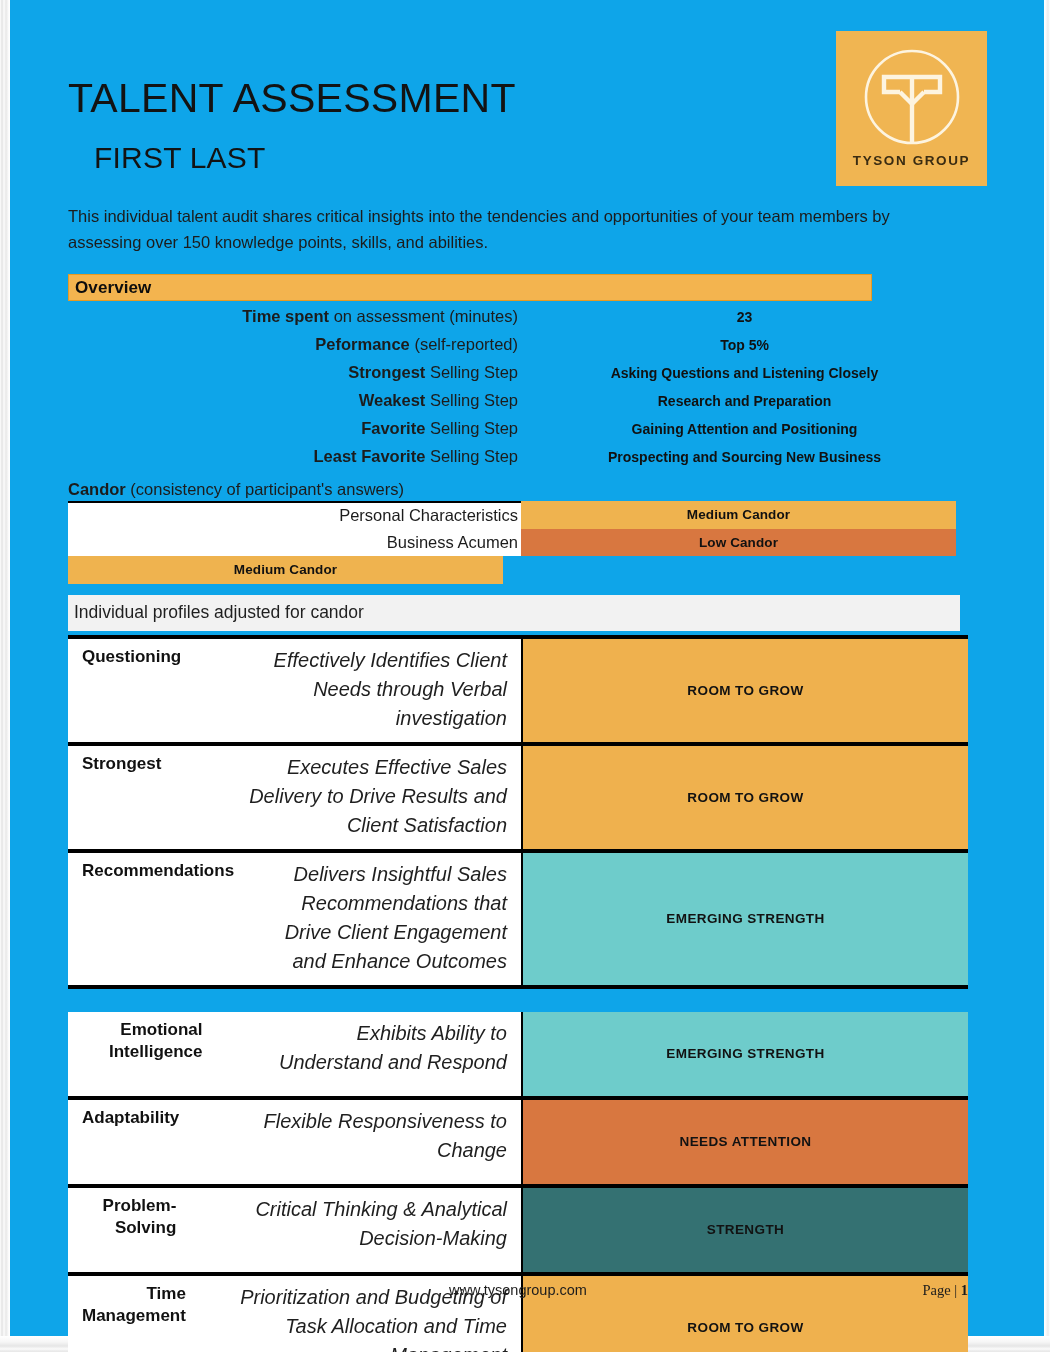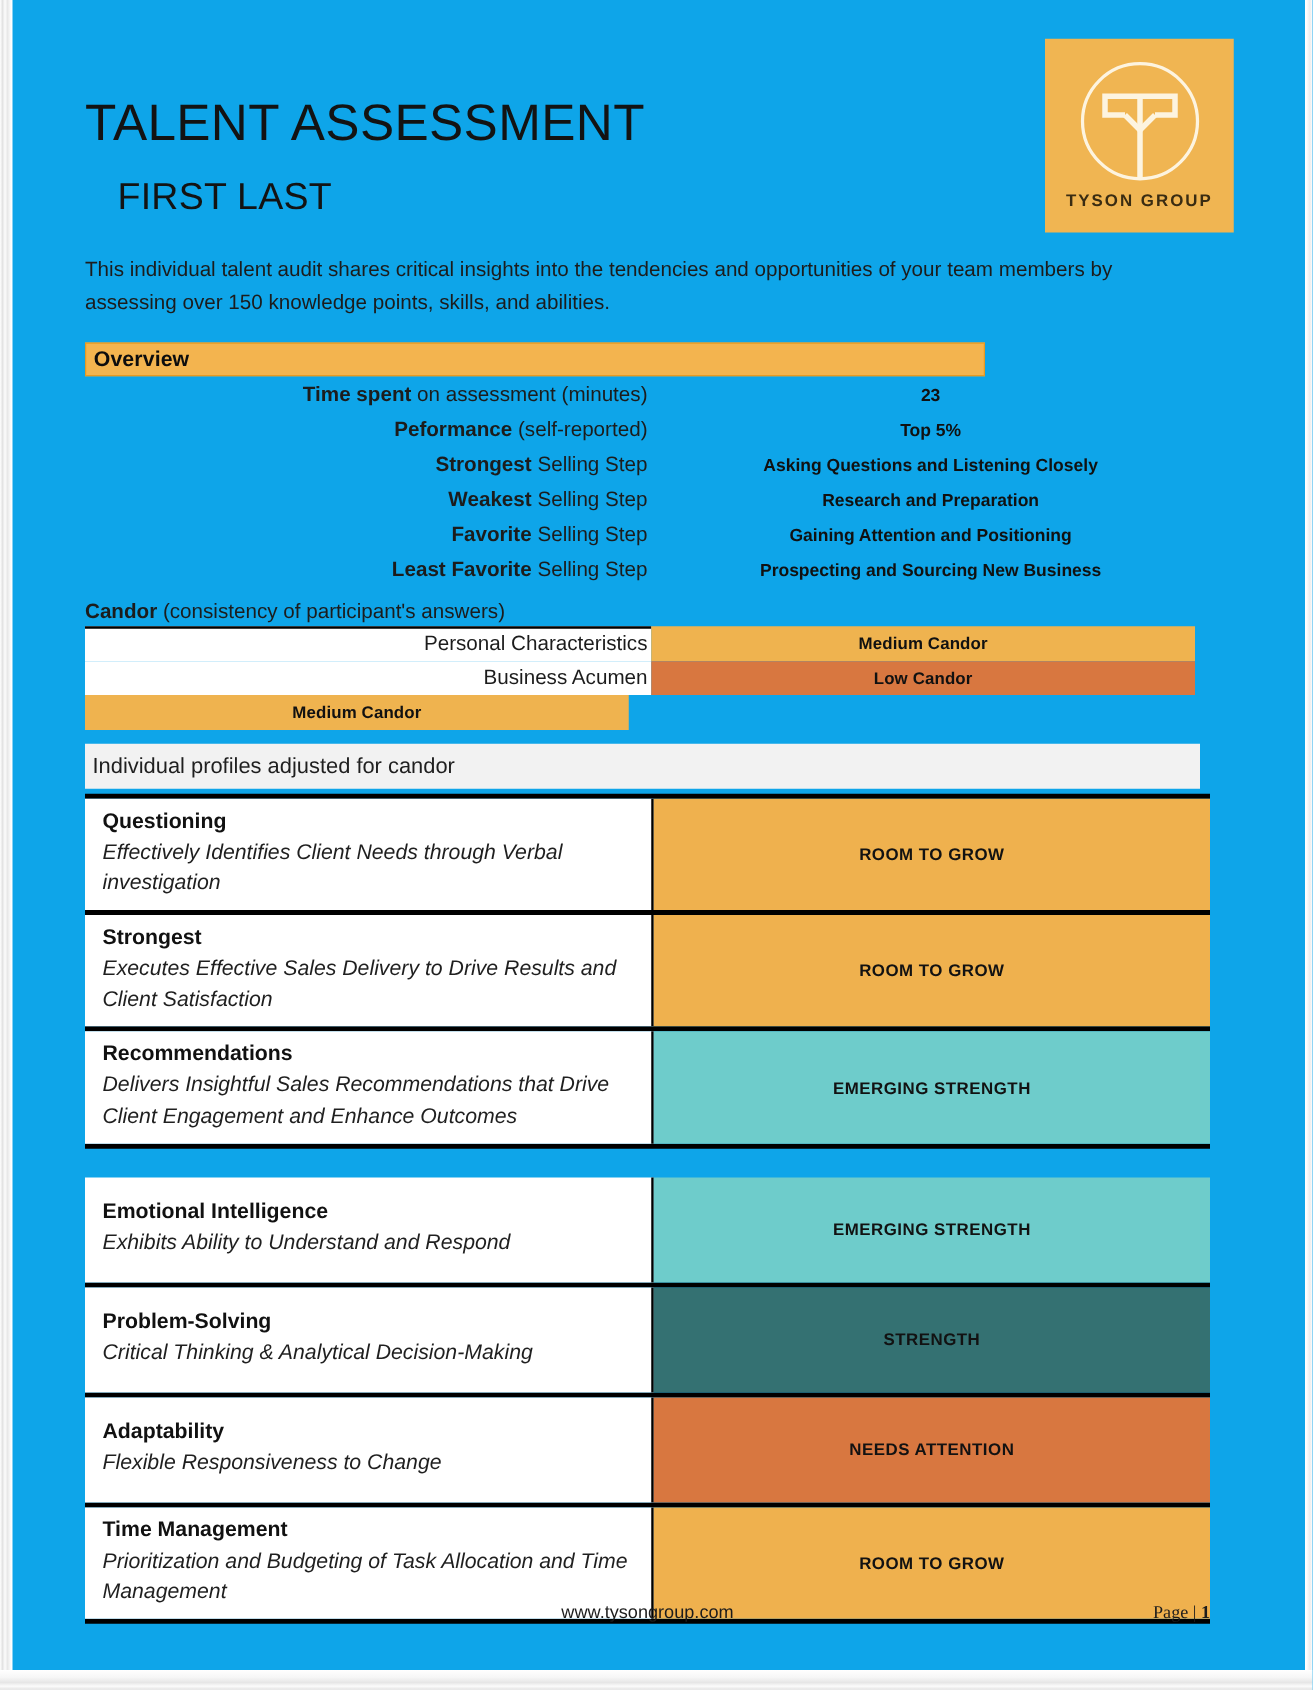--- a/index.html
+++ b/index.html
@@ -74,21 +74,21 @@
 
   
   .overview-bar {
     margin-top: 19px;
     height: 27px;
     background: #F3B44F;
     border: 1.5px solid #E79A22;
     box-sizing: border-box;
     display: flex; align-items: center;
     padding-left: 6px;
-    width: 720px;
+    width: 804px;
   }
   .overview-bar span {
     font-size: 17px; font-weight: 700; color: #0d0d0d;
     letter-spacing: 0.1px;
   }
 
   
   .ov-rows { margin-top: 6px; }
   .ov-row {
     display: flex; align-items: baseline;
@@ -141,31 +141,32 @@
   .section-band span {
     font-size: 17.5px; color: #1f1f1f; font-weight: 400;
   }
 
   
   .profiles { margin-top: 4px; border-top: 4px solid #000; }
   .p-row { display: flex; border-bottom: 4px solid #000; }
   .p-left {
     width: 455px; box-sizing: border-box;
     padding: 7px 14px 9px 14px;
-    text-align: left;
-    display: flex; flex-direction: column; justify-content: center;
+    text-align: right;
+    display: flex; flex-direction: row; justify-content: center;
     background: #fff;
     border-right: 2.5px solid #000;
+    gap: 48px;
   }
   .p-name {
     font-size: 17px; font-weight: 700; color: #111;
     line-height: 1.3; margin-bottom: 2px;
   }
   .p-desc {
-    font-size: 17px; font-style: italic; color: #1f1f1f;
+    font-size: 20px; font-style: italic; color: #1f1f1f;
     line-height: 1.45;
   }
   .p-right {
     flex: 1;
     display: flex; align-items: center; justify-content: center;
     font-size: 13.5px; font-weight: 700; color: #121212;
     letter-spacing: 0.4px;
   }
 
   
@@ -282,31 +283,31 @@
         </div>
         <div class="p-row" style="min-height: 84px; margin-top: 23px;">
           <div class="p-left">
             <div class="p-name">Emotional Intelligence</div>
             <div class="p-desc">Exhibits Ability to Understand and Respond</div>
           </div>
           <div class="p-right" style="background: rgb(110, 204, 203);">EMERGING STRENGTH</div>
         </div>
         <div class="p-row" style="min-height: 84px;">
           <div class="p-left">
+            <div class="p-name">Adaptability</div>
+            <div class="p-desc">Flexible Responsiveness to Change</div>
+          </div>
+          <div class="p-right" style="background: rgb(216, 119, 64);">NEEDS ATTENTION</div>
+        </div>
+        <div class="p-row" style="min-height: 84px;">
+          <div class="p-left">
             <div class="p-name">Problem-Solving</div>
             <div class="p-desc">Critical Thinking &amp; Analytical Decision-Making</div>
           </div>
           <div class="p-right" style="background: rgb(52, 113, 114);">STRENGTH</div>
-        </div>
-        <div class="p-row" style="min-height: 84px;">
-          <div class="p-left">
-            <div class="p-name">Adaptability</div>
-            <div class="p-desc">Flexible Responsiveness to Change</div>
-          </div>
-          <div class="p-right" style="background: rgb(216, 119, 64);">NEEDS ATTENTION</div>
         </div>
         <div class="p-row" style="min-height: 84px;">
           <div class="p-left">
             <div class="p-name">Time Management</div>
             <div class="p-desc">Prioritization and Budgeting of Task Allocation and Time Management</div>
           </div>
           <div class="p-right" style="background: rgb(239, 177, 78);">ROOM TO GROW</div>
         </div>
       </div>
 

